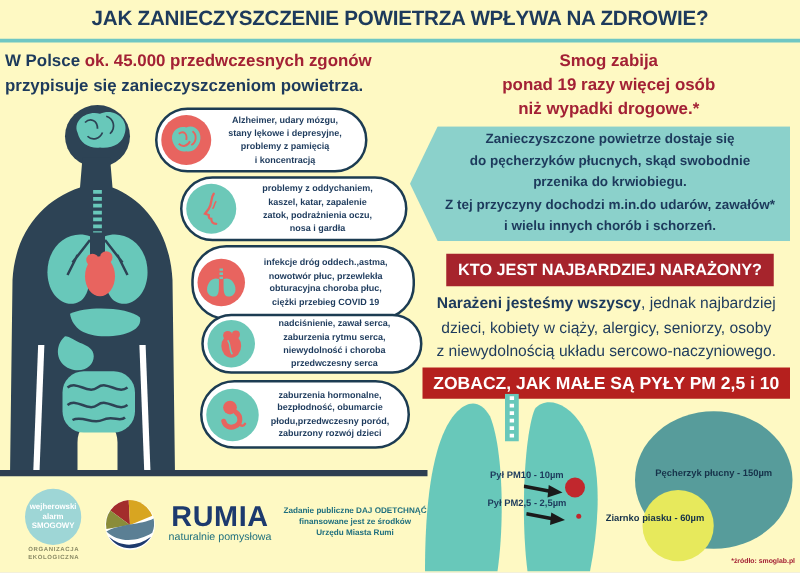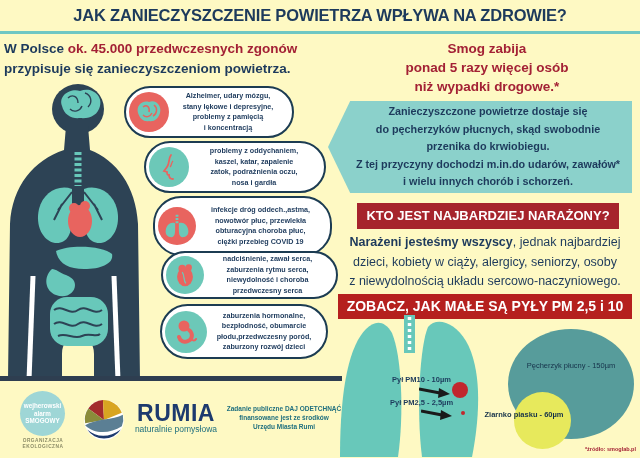--- a/index.html
+++ b/index.html
@@ -34,21 +34,21 @@
   #kto-banner{top:203px;left:357px;width:262px;height:26px;line-height:26px;font-size:13px;background:#a6242c;}
   #zobacz-banner{top:294px;left:338px;width:294px;height:25px;line-height:25px;font-size:14px;background:#b5201e;}
   #who-text{top:233px;left:334px;width:302px;text-align:center;font-size:12.5px;line-height:19.5px;color:#1d3a5c;}
   #who-text b{font-weight:bold;}
   
   #pm10-label,#pm25-label{font-size:7.5px;font-weight:bold;color:#1d3a5c;}
   #pm10-dot{top:382px;left:452px;width:16px;height:16px;border-radius:50%;background:#c1272d;}
   #pm25-dot{top:411px;left:461px;width:4px;height:4px;border-radius:50%;background:#c1272d;}
   #alveolus-circle{top:329px;left:508px;width:126px;height:110px;border-radius:50%;background:#579c9b;}
   #sand-circle{top:392px;left:514px;width:57px;height:57px;border-radius:50%;background:#e7e95c;}
-  #alveolus-label{top:361px;left:514px;width:114px;text-align:center;font-size:7.5px;font-weight:normal;color:#16324a;}
+  #alveolus-label{top:374px;left:514px;width:114px;text-align:center;font-size:7.5px;font-weight:bold;color:#16324a;}
   #sand-label{top:410px;left:468px;width:112px;text-align:center;font-size:7.5px;font-weight:bold;color:#16324a;}
   #source-note{top:446px;right:4px;font-size:5.5px;font-weight:bold;color:#a32135;}
   
   #floor-bar{top:376px;left:0;width:342px;height:5px;background:#2e3e50;}
   #logo-was{top:391px;left:20px;width:45px;height:45px;border-radius:50%;background:#9ed6d6;
             display:flex;flex-direction:column;align-items:center;justify-content:center;
             color:#ffffff;font-weight:bold;font-size:6.3px;line-height:7.5px;text-align:center;}
   #logo-was-caption{top:438px;left:10px;width:66px;text-align:center;font-size:4.8px;line-height:6px;
                     font-weight:bold;color:#8b8b66;letter-spacing:0.5px;}
   #rumia-text{top:401px;left:130px;width:92px;text-align:center;}
@@ -66,21 +66,21 @@
   <div id="title" class="abs">JAK ZANIECZYSZCZENIE POWIETRZA WPŁYWA NA ZDROWIE?</div>
   <div id="title-rule" class="abs"></div>
 
   <div id="intro" class="abs">
     <div><span>W Polsce </span><span class="hl">ok. 45.000 przedwczesnych zgonów</span></div>
     <div>przypisuje się zanieczyszczeniom powietrza.</div>
   </div>
 
   <div id="smog" class="abs">
       <div>Smog zabija</div>
-      <div>ponad 5 razy więcej osób</div>
+      <div>ponad 19 razy więcej osób</div>
       <div>niż wypadki drogowe.*</div>
     </div>
 
   <svg class="abs" style="top:84px;left:0;" width="145" height="296" viewBox="0 0 145 296">
     <g>
       <ellipse cx="78" cy="25" rx="26" ry="25" fill="#2d4355"></ellipse>
       <path d="M66,42 L64,66 C34,76 12,102 10,140 L8,296 L62,296 L62,270 C62,259 68,253 78,253 C88,253 94,259 94,270 L94,296 L140,296 L138,140 C136,102 116,76 90,66 L88,42 Z" fill="#2d4355"></path>
       <path d="M33,192 L29,296" stroke="#ffffff" stroke-width="5" fill="none"></path>
       <path d="M114,192 L118,296" stroke="#ffffff" stroke-width="5" fill="none"></path>
     </g>

